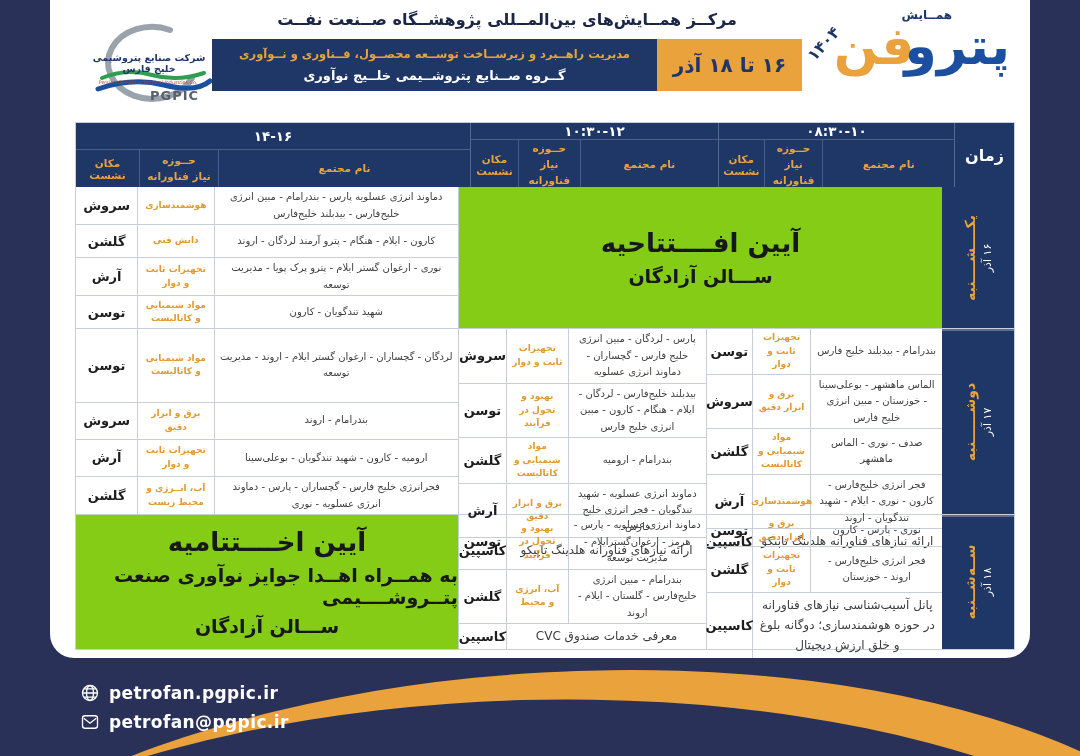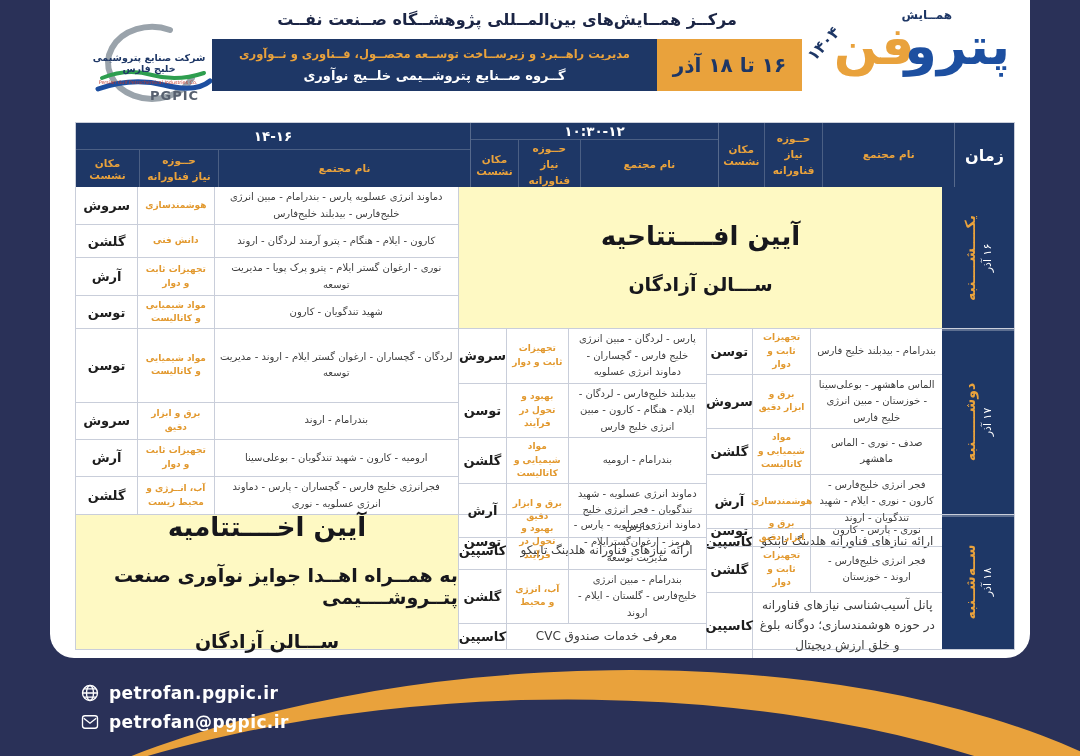--- a/index.html
+++ b/index.html
@@ -72,21 +72,21 @@
   .blk1 .c-complex,.blk2 .c-complex{width:56%}
   .blk1 .c-need,.blk2 .c-need{width:25%}
   .blk1 .c-venue,.blk2 .c-venue{width:19%}
   .blk1 .c-merged,.blk2 .c-merged{width:81%}
   .blk3 .c-complex{width:64%}.blk3 .c-need{width:20%}.blk3 .c-venue{width:16%}
   .c-complex{font-size:10px;color:#3D3D3D;line-height:1.65}
   .c-need{font-size:9px;color:var(--orange-txt);font-weight:bold;line-height:1.5}
   .c-venue{font-size:13px;color:#1D1D1D;font-weight:bold}
   .c-merged{font-size:12px;color:#3D3D3D;line-height:1.7}
   .merged-cell{display:flex;flex-direction:column;align-items:center;justify-content:center;
-               gap:22px;background:#fef9c3}
+               gap:7px;background:#84cc16}
   .merged-cell.span12{width:484px}
   .merged-cell.blk3m{flex:1}
   .ceremony-title{font-size:26px;font-weight:bold;color:#17171c}
   .ceremony-line{font-size:19px;font-weight:bold;color:#17171c}
   
   .sw-gold{position:absolute;width:1400px;height:620px;left:-140px;top:672px;background:var(--orange);
            border-radius:50%;transform:rotate(-3.2deg);z-index:1}
   .sw-navy{position:absolute;width:1460px;height:640px;left:-200px;top:700px;background:var(--navy-bg);
            border-radius:50%;transform:rotate(-1.6deg);z-index:1}
   .footer{position:absolute;left:50px;bottom:0;height:98px;z-index:3;display:flex;
@@ -135,20 +135,21 @@
         <div class="pf-top">همــایش</div>
         <div class="pf-main"><span class="pf-blue">پترو</span><span class="pf-orange">فن</span></div>
         <div class="pf-year">۱۴۰۴</div>
       </div>
     </div>
 
     <div class="schedule">
       <div class="thead">
         <div class="time-col">زمان</div>
         <div class="bh blk1">
+          <div class="tspan">۰۸:۳۰-۱۰</div>
           <div class="subrow">
             <div class="cell c-complex">نام مجتمع</div>
             <div class="cell c-need">حــوزه
 نیاز فناورانه</div>
             <div class="cell c-venue">مکان
 نشست</div>
           </div>
         </div>
         <div class="bh blk2">
           <div class="tspan">۱۰:۳۰-۱۲</div>

